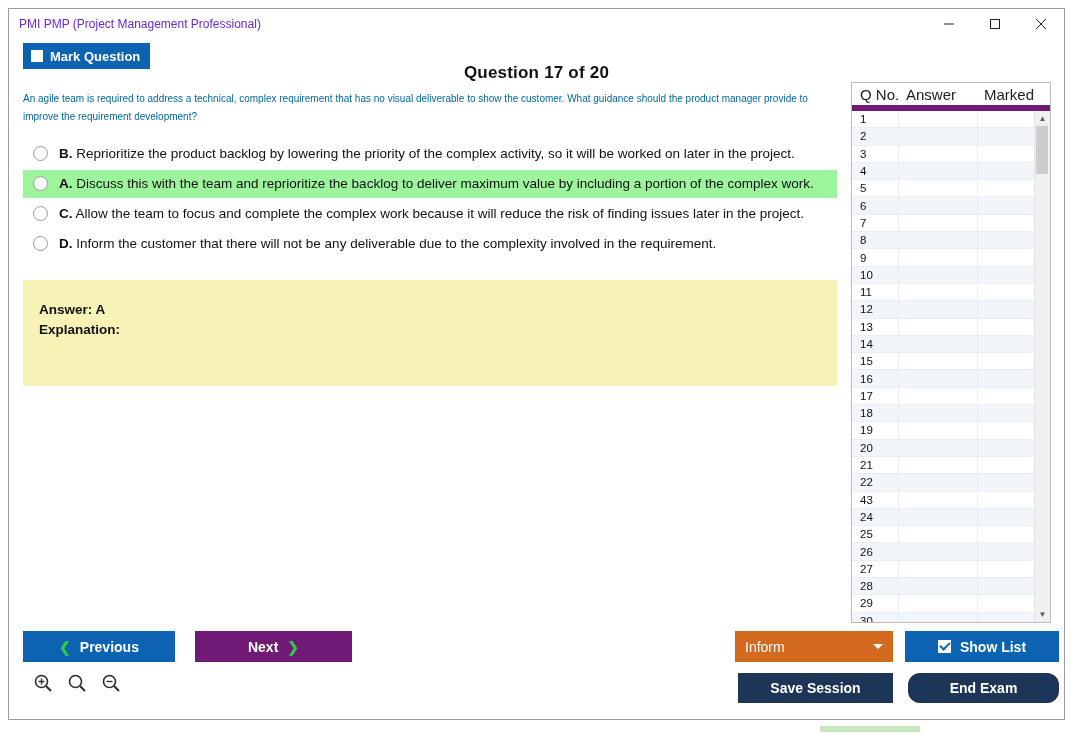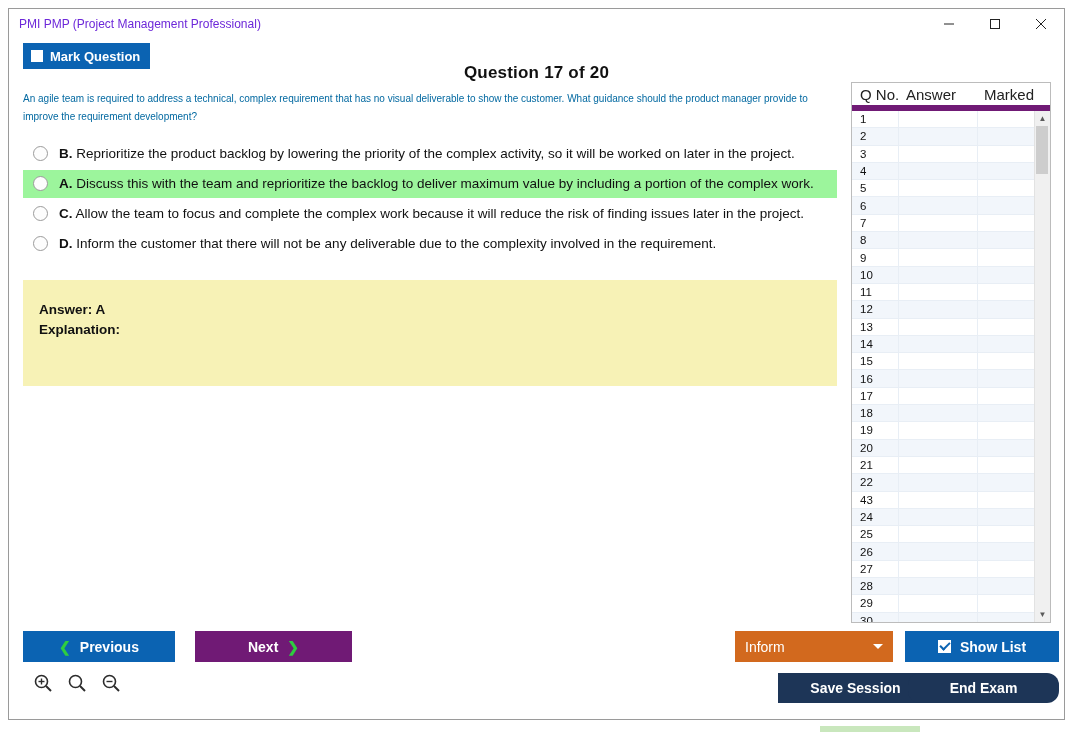--- a/index.html
+++ b/index.html
@@ -320,21 +320,20 @@
     border-width: 0 2px 2px 0;
     transform: rotate(45deg);
   }
   .btn-save {
     position: absolute;
     left: 729px;
     top: 50px;
     width: 155px;
     height: 30px;
     background: #1d3557;
-    margin-left: 40px;
   }
   .btn-end {
     position: absolute;
     left: 899px;
     top: 50px;
     width: 151px;
     height: 30px;
     background: #1d3557;
     border-radius: 12px;
   }

